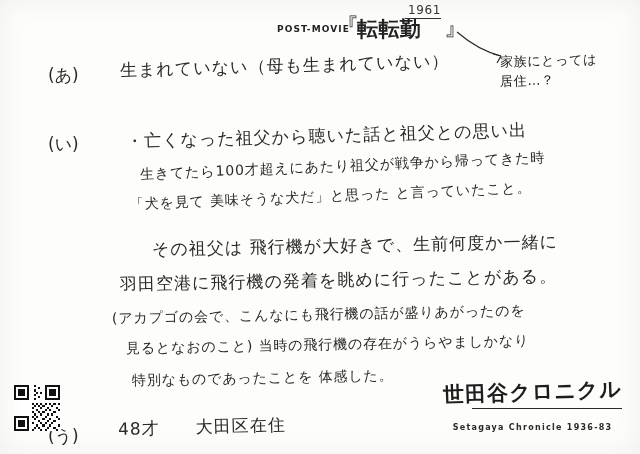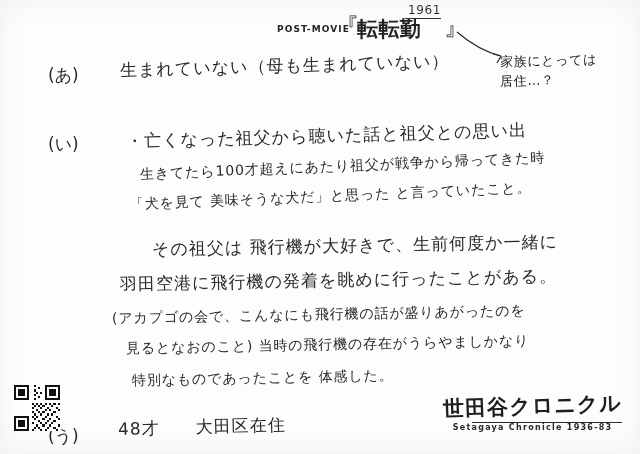--- a/index.html
+++ b/index.html
@@ -116,21 +116,21 @@
     letter-spacing: 0.05em;
     color: #1d1d1d;
     transform: rotate(-2deg);
     display: block;
   }
   .sig .rom {
     display: block;
     font-size: 8px;
     letter-spacing: 0.16em;
     color: #2a2a2a;
-    margin-top: 0;
+    margin-top: 14px;
     font-weight: bold;
   }
   .sig .rule {
     display: block;
     width: 150px;
     height: 1px;
     background: #2a2a2a;
     margin: 2px 0 0 auto;
   }
   svg.ink {

